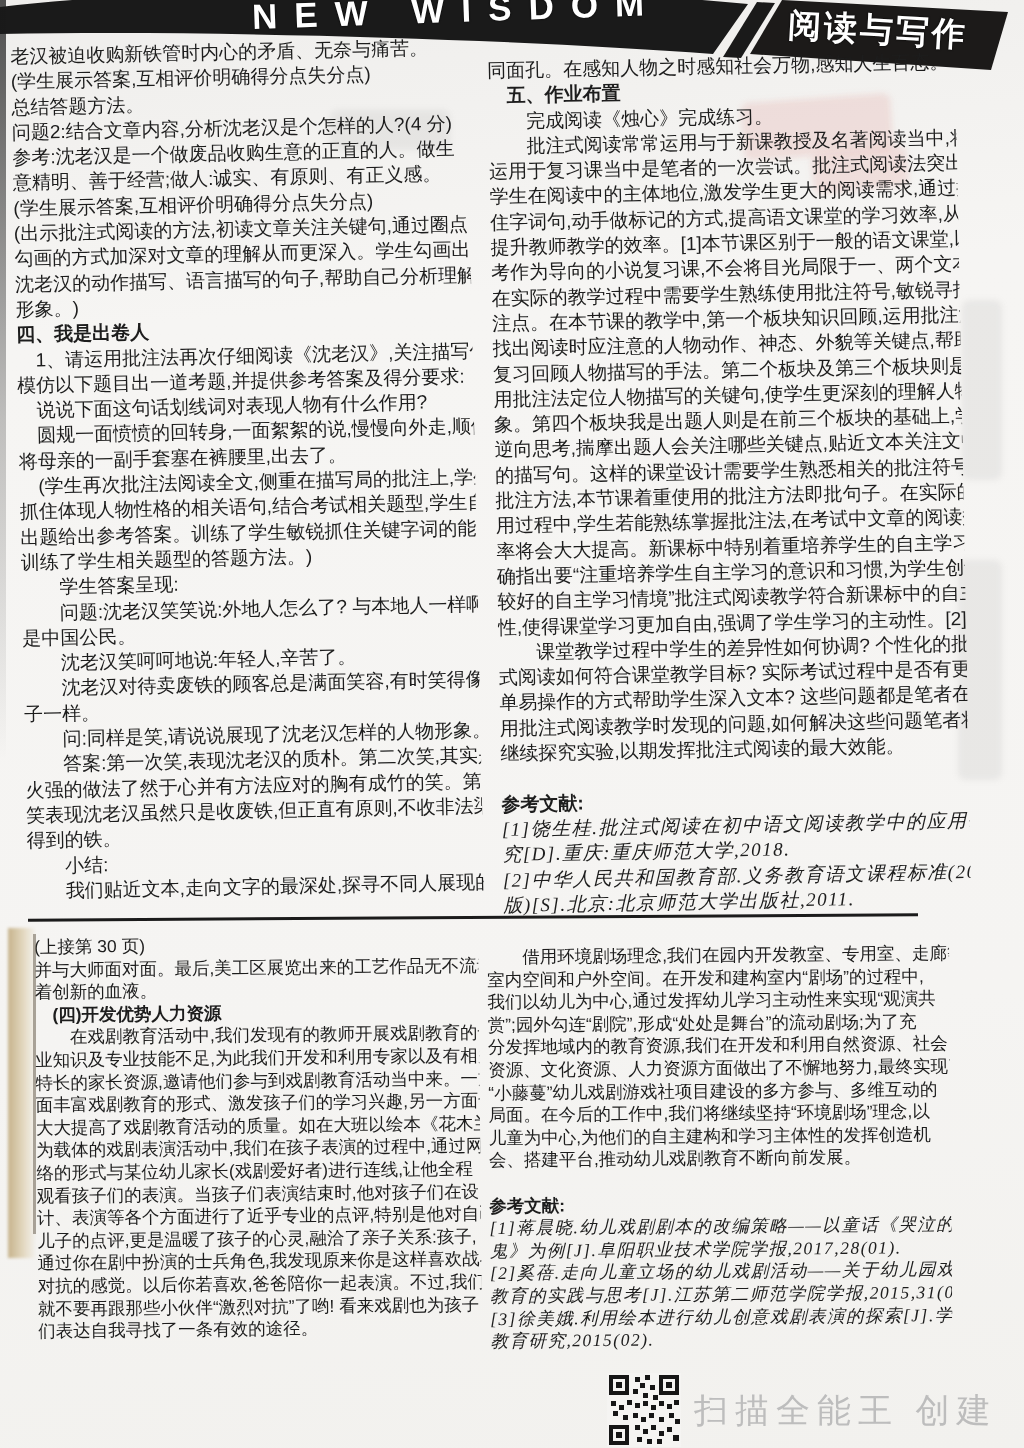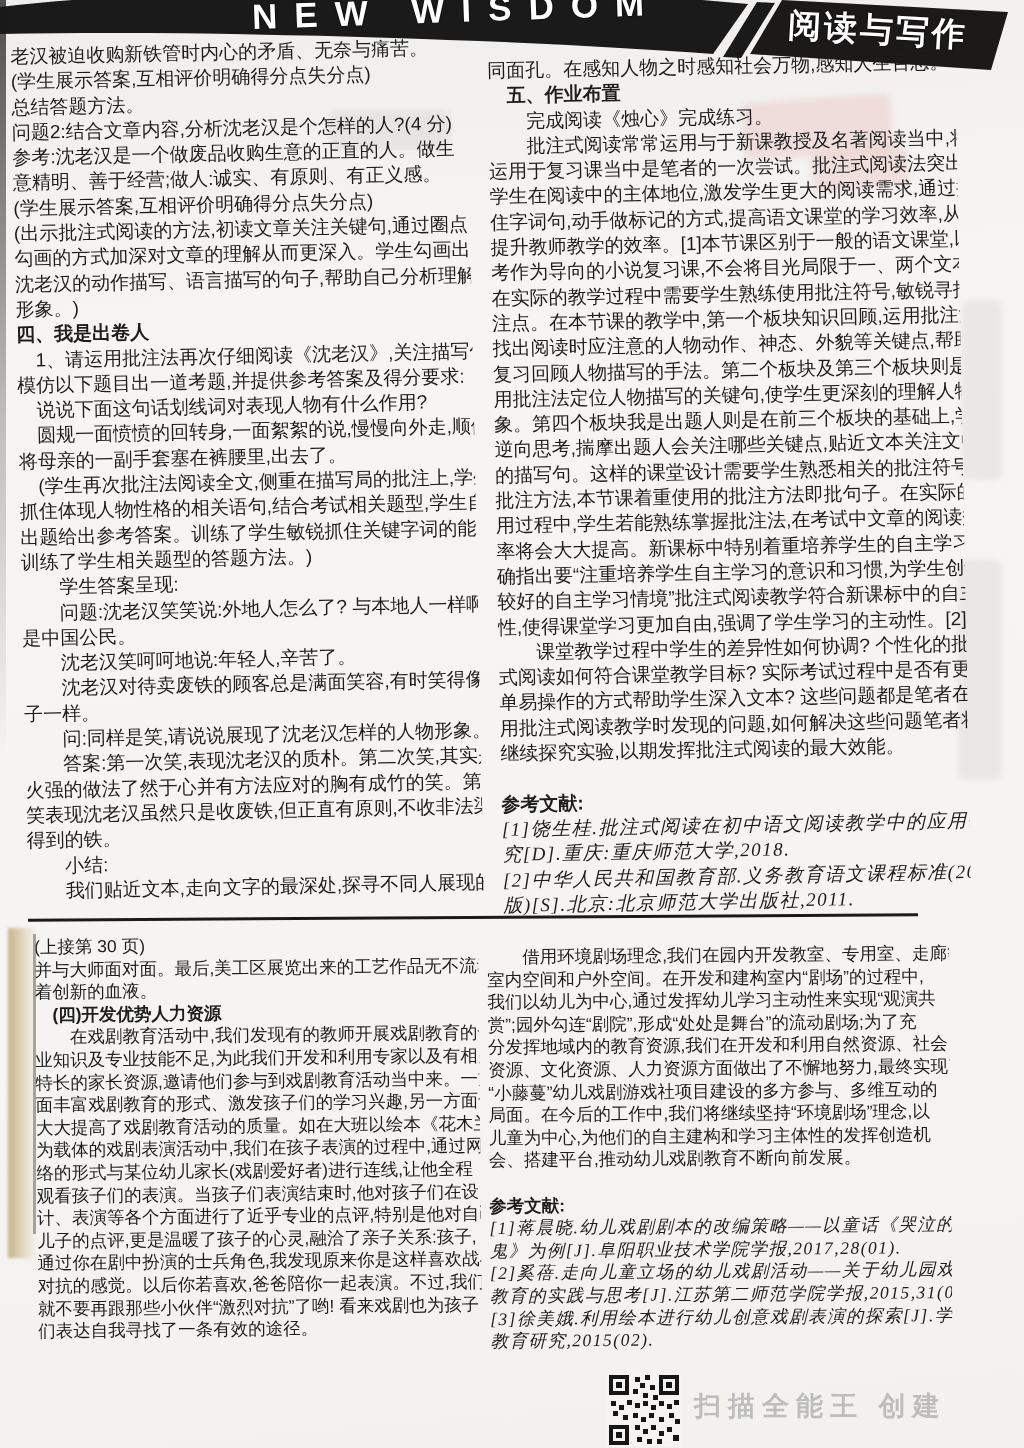--- a/index.html
+++ b/index.html
@@ -25,21 +25,21 @@
     font-size:35px;font-weight:bold;letter-spacing:17px;color:#ffffff;
     transform:rotate(-2deg);text-shadow:0 0 2px #000;
   }
   .tag-label{
     position:absolute;left:788px;top:8px;
     font-size:33px;font-weight:bold;letter-spacing:3px;color:#ffffff;
     transform:rotate(3.2deg);text-shadow:0 0 2px #000;
   }
   .watermark{
     position:absolute;left:694px;top:1388px;
-    font-size:27px;letter-spacing:7px;color:#bdbdbd;font-weight:bold;
+    font-size:34px;letter-spacing:7px;color:#bdbdbd;font-weight:normal;
   }
   .qr{position:absolute;left:607px;top:1372px;width:74px;height:76px;}
   
   .spine-shadow{position:absolute;left:0;top:0;width:6px;height:760px;
     background:linear-gradient(180deg,rgba(25,25,25,.75),rgba(25,25,25,.25) 55%,rgba(25,25,25,0));}
   .edge-tan{position:absolute;left:8px;top:928px;width:28px;height:330px;filter:blur(1.5px);
     background:linear-gradient(90deg,#c6b38c,#e3d8c0 55%,rgba(227,216,192,0));}
   .edge-line{position:absolute;left:33px;top:934px;width:3px;height:300px;background:#6d6354;opacity:.55;filter:blur(.5px);}
   .ghost{position:absolute;filter:blur(3px);border-radius:8px;}
   .ghost.pink{background:rgba(211,118,114,.17);}

